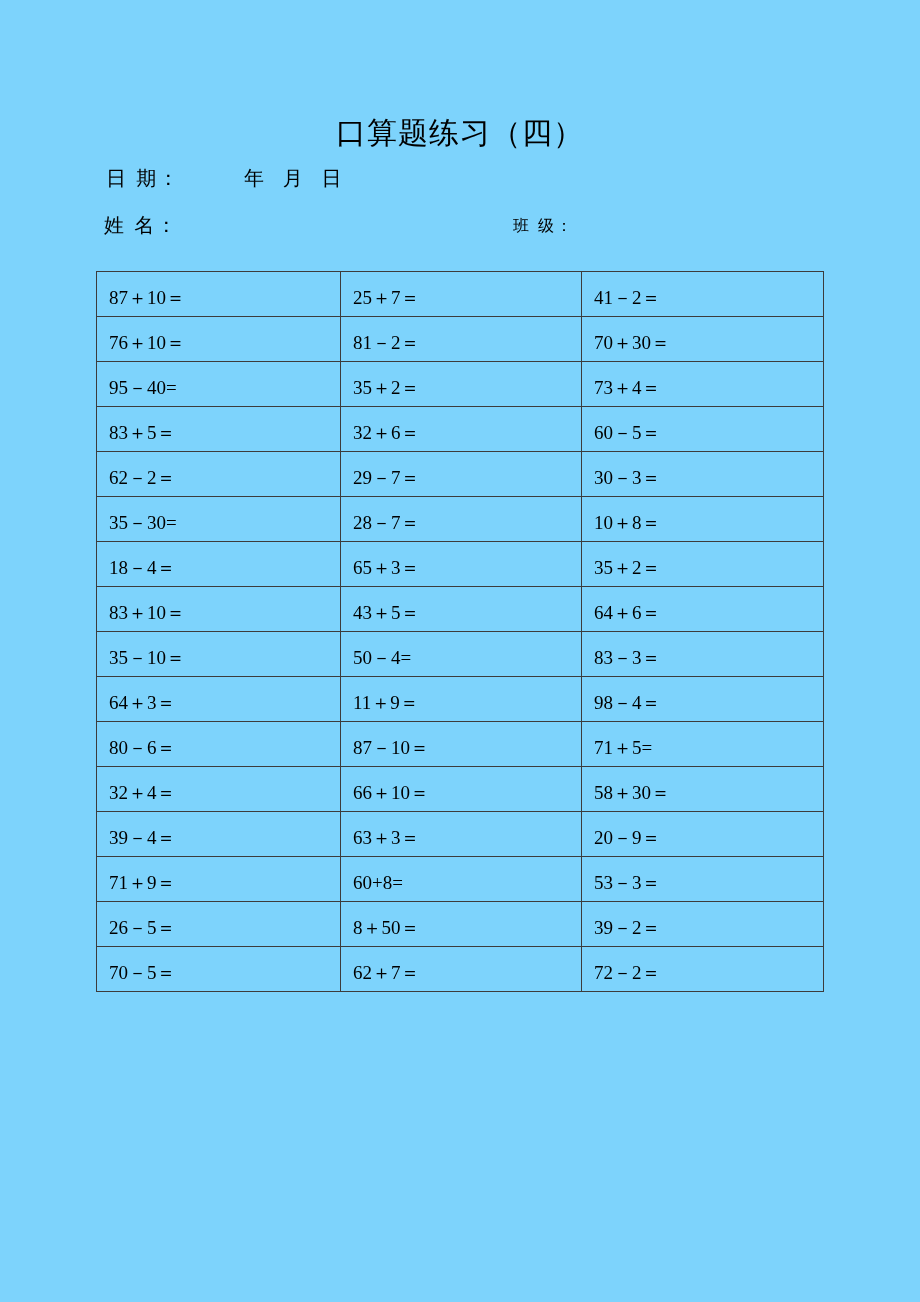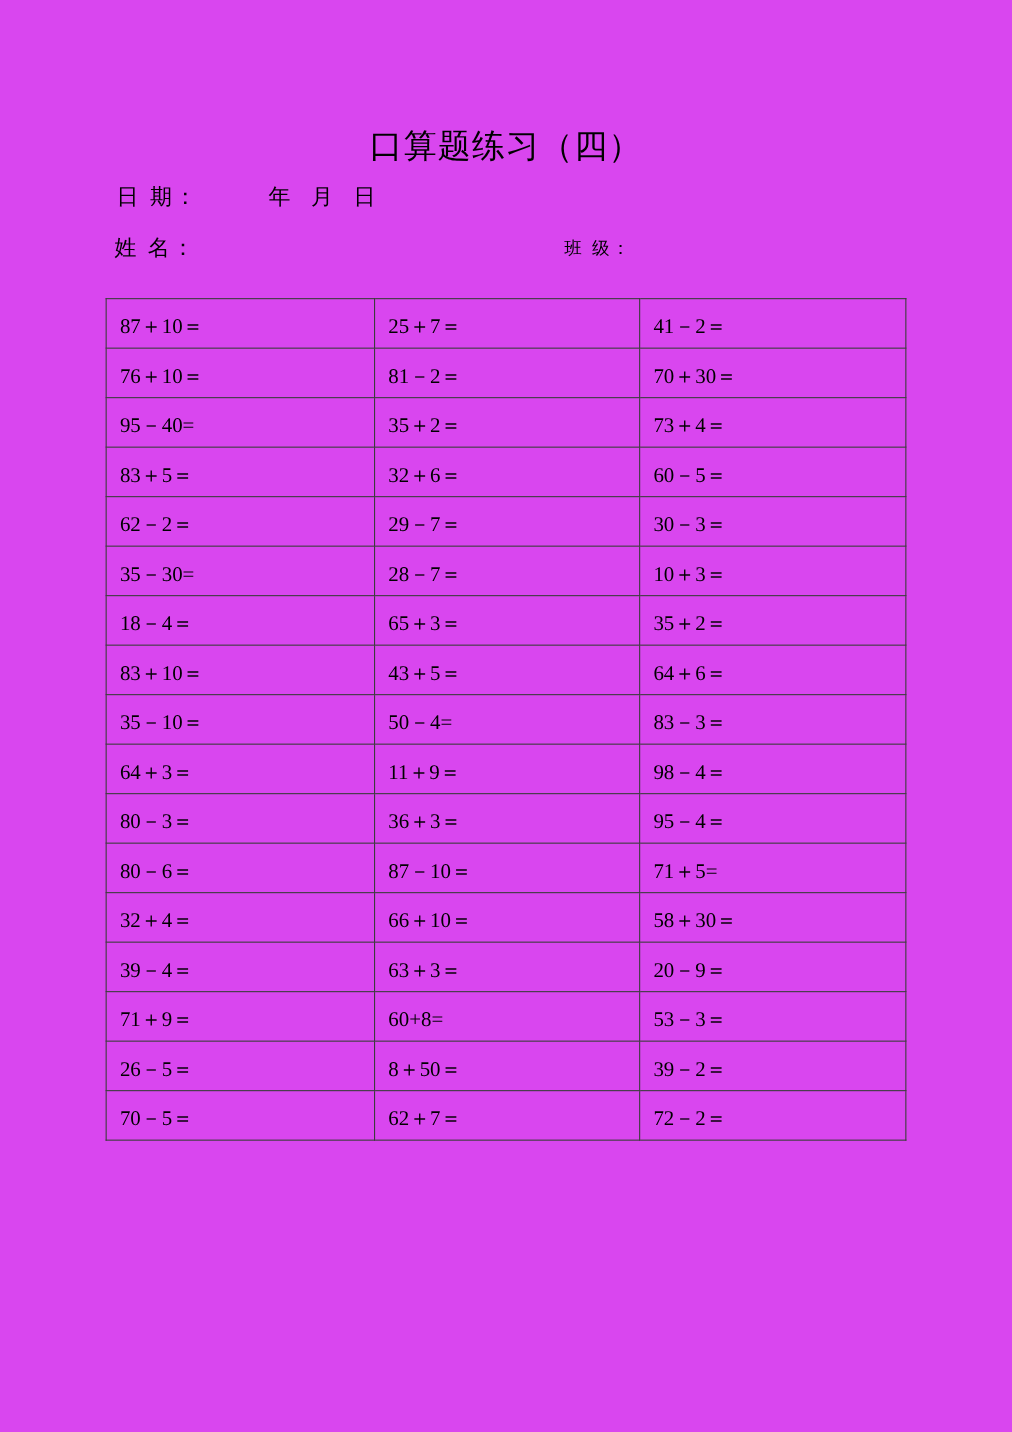--- a/index.html
+++ b/index.html
@@ -5,21 +5,21 @@
   html, body {
     margin: 0;
     padding: 0;
     background: #ffffff;
   }
 
   #page {
     position: relative;
     width: 920px;
     height: 1302px;
-    background: #d946ef;
+    background: #7dd3fc;
     overflow: hidden;
     font-family: "Liberation Serif", "DejaVu Serif", serif;
     color: #000000;
   }
 
   
   .worksheet-title {
     position: absolute;
     left: 0;
     top: 113px;
@@ -139,21 +139,21 @@
           <td><span class="cell-text">60－5＝</span></td>
         </tr>
         <tr>
           <td><span class="cell-text">62－2＝</span></td>
           <td><span class="cell-text">29－7＝</span></td>
           <td><span class="cell-text">30－3＝</span></td>
         </tr>
         <tr>
           <td><span class="cell-text">35－30=</span></td>
           <td><span class="cell-text">28－7＝</span></td>
-          <td><span class="cell-text">10＋3＝</span></td>
+          <td><span class="cell-text">10＋8＝</span></td>
         </tr>
         <tr>
           <td><span class="cell-text">18－4＝</span></td>
           <td><span class="cell-text">65＋3＝</span></td>
           <td><span class="cell-text">35＋2＝</span></td>
         </tr>
         <tr>
           <td><span class="cell-text">83＋10＝</span></td>
           <td><span class="cell-text">43＋5＝</span></td>
           <td><span class="cell-text">64＋6＝</span></td>
@@ -162,25 +162,20 @@
           <td><span class="cell-text">35－10＝</span></td>
           <td><span class="cell-text">50－4=</span></td>
           <td><span class="cell-text">83－3＝</span></td>
         </tr>
         <tr>
           <td><span class="cell-text">64＋3＝</span></td>
           <td><span class="cell-text">11＋9＝</span></td>
           <td><span class="cell-text">98－4＝</span></td>
         </tr>
         <tr>
-          <td><span class="cell-text">80－3＝</span></td>
-          <td><span class="cell-text">36＋3＝</span></td>
-          <td><span class="cell-text">95－4＝</span></td>
-        </tr>
-        <tr>
           <td><span class="cell-text">80－6＝</span></td>
           <td><span class="cell-text">87－10＝</span></td>
           <td><span class="cell-text">71＋5=</span></td>
         </tr>
         <tr>
           <td><span class="cell-text">32＋4＝</span></td>
           <td><span class="cell-text">66＋10＝</span></td>
           <td><span class="cell-text">58＋30＝</span></td>
         </tr>
         <tr>

